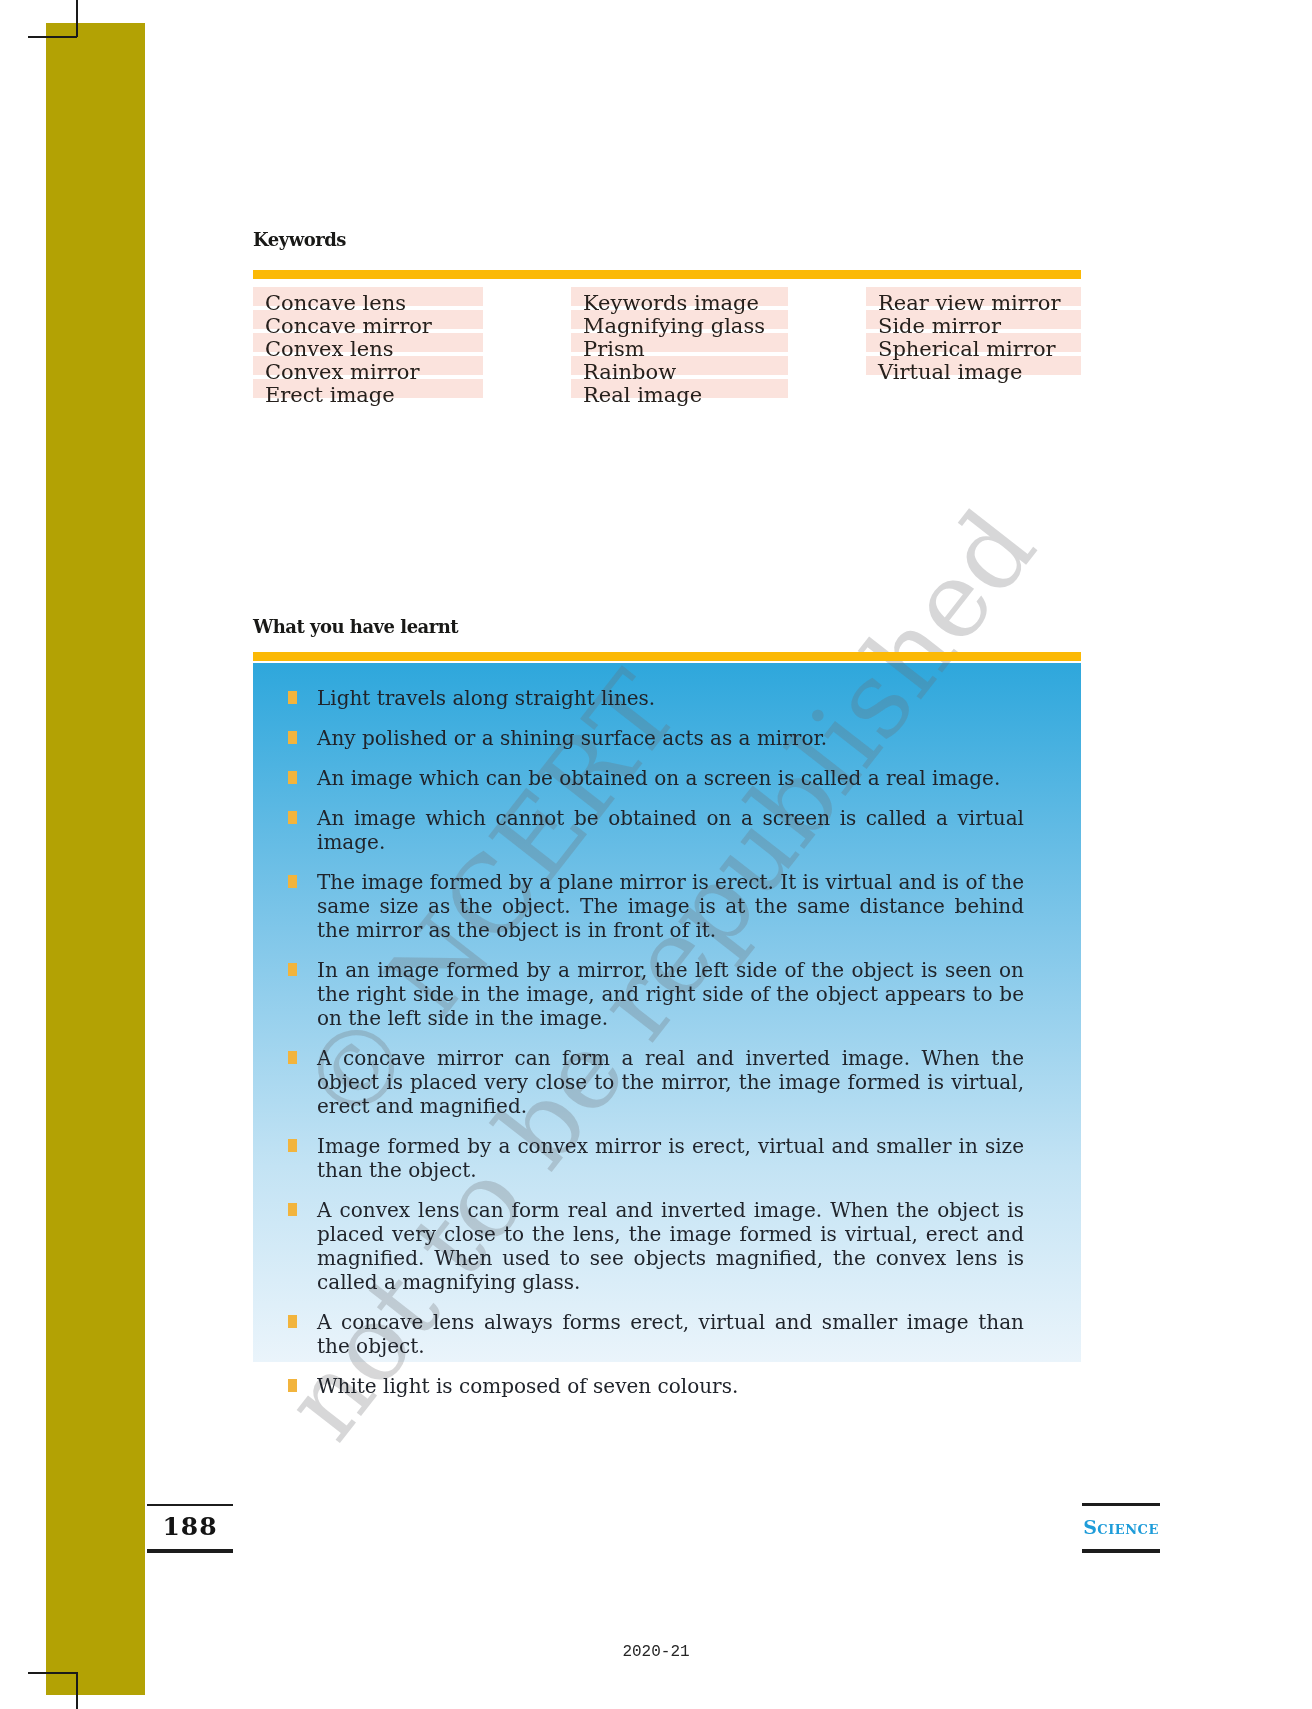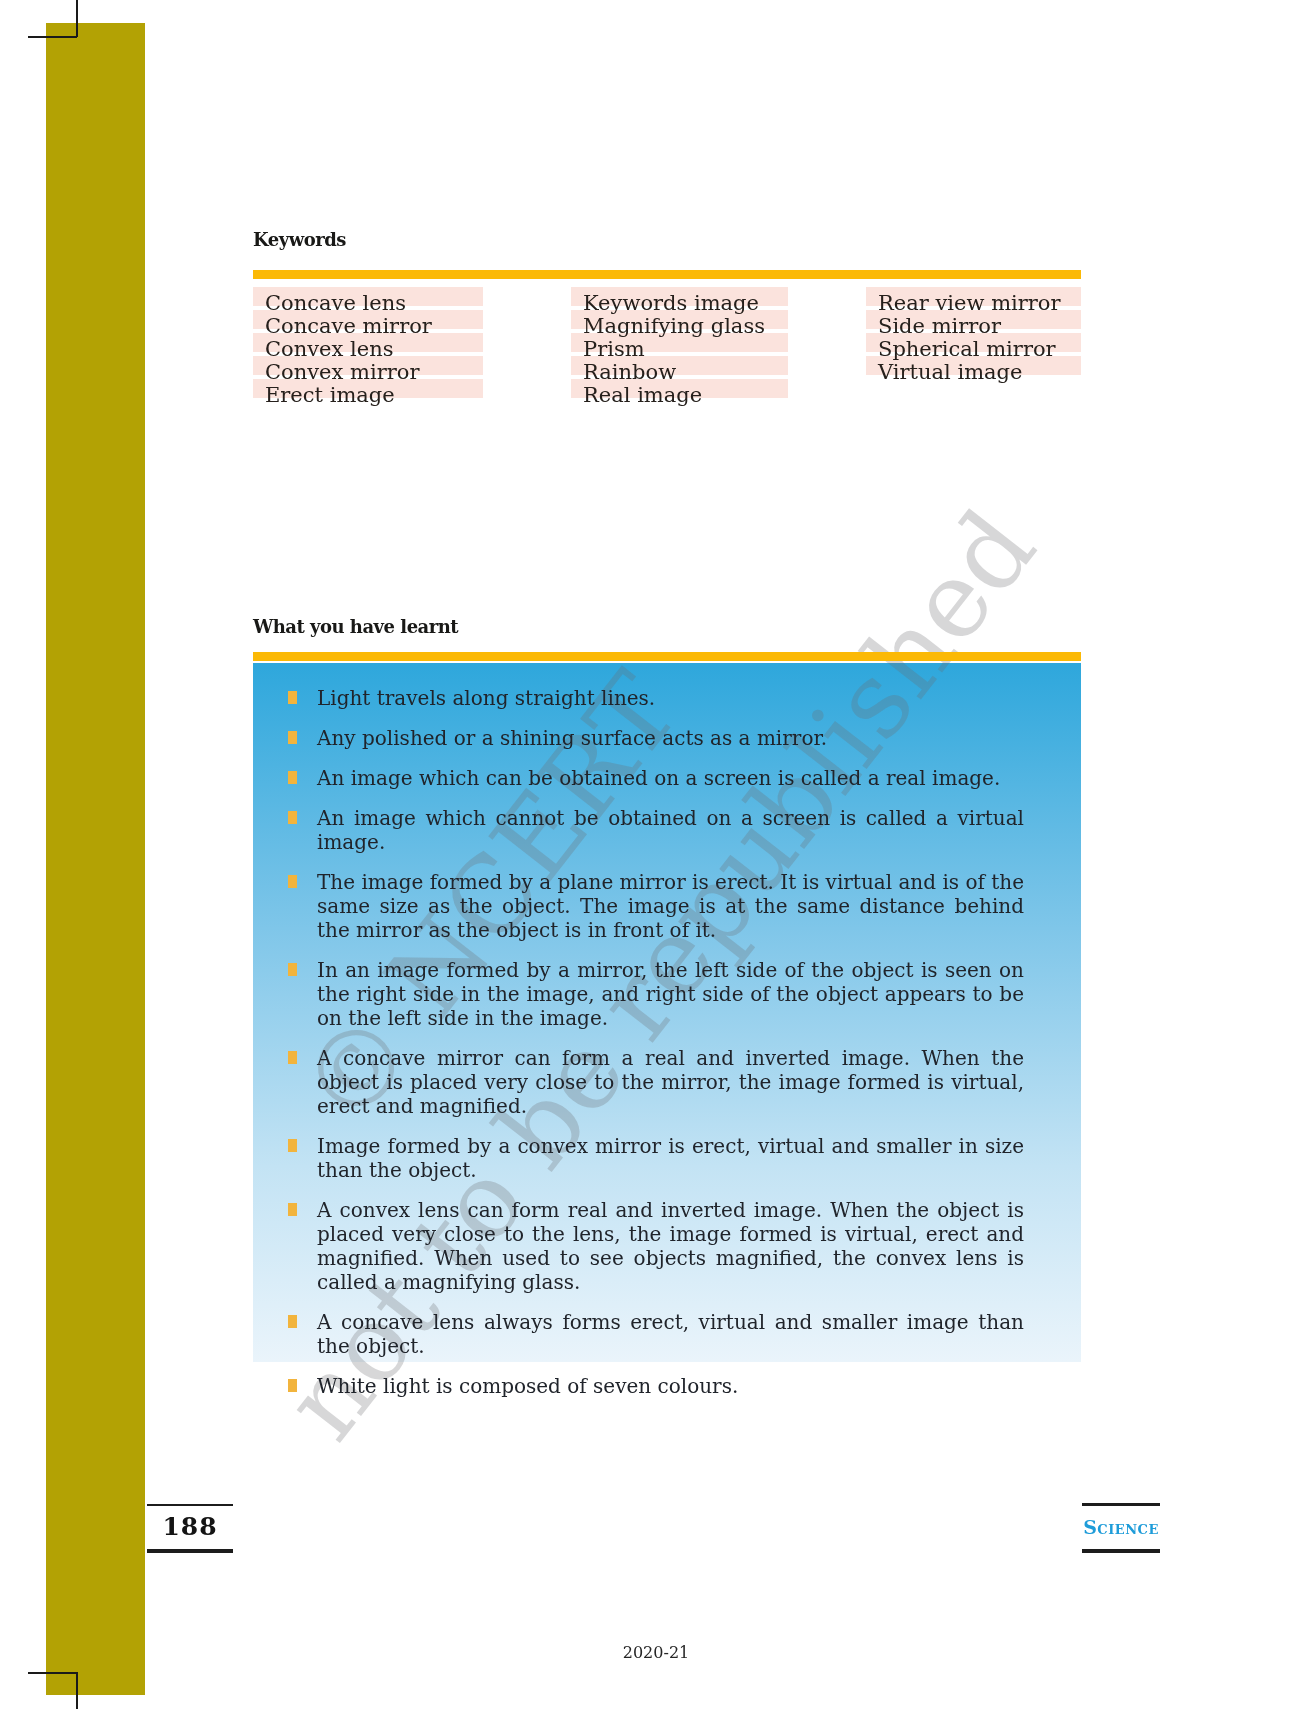--- a/index.html
+++ b/index.html
@@ -59,21 +59,21 @@
   
   .foot-line { position:absolute; background:#1c1c1c; z-index:2; }
   #pageno-block { position:absolute; left:147px; top:1498px; width:86px; z-index:2; }
   #pageno { position:absolute; left:0; top:14px; width:86px; text-align:center;
     font-size:25px; font-weight:bold; color:#141414; letter-spacing:1px; }
   #subject-block { position:absolute; left:1082px; top:1498px; width:78px; z-index:2; }
   #subject { position:absolute; left:0; top:18px; width:78px; text-align:center;
     font-size:19px; font-weight:bold; color:var(--subject-blue);
     font-variant:small-caps; letter-spacing:0.5px; }
   #year { position:absolute; left:0; right:0; top:1643px; text-align:center;
-    font-size:16px; color:#262626; z-index:2; }
+    font-size:16px; color:#262626; z-index:2;font-family:Liberation Mono, monospace; }
 </style>
 </head>
 <body>
 
 <div class="crop" style="left:76px; top:0; width:2px; height:37px;"></div>
 <div class="crop" style="left:28px; top:36px; width:49px; height:2px;"></div>
 <div class="crop" style="left:28px; top:1672px; width:49px; height:2px;"></div>
 <div class="crop" style="left:76px; top:1672px; width:2px; height:37px;"></div>
 
 <div class="spine"></div>

